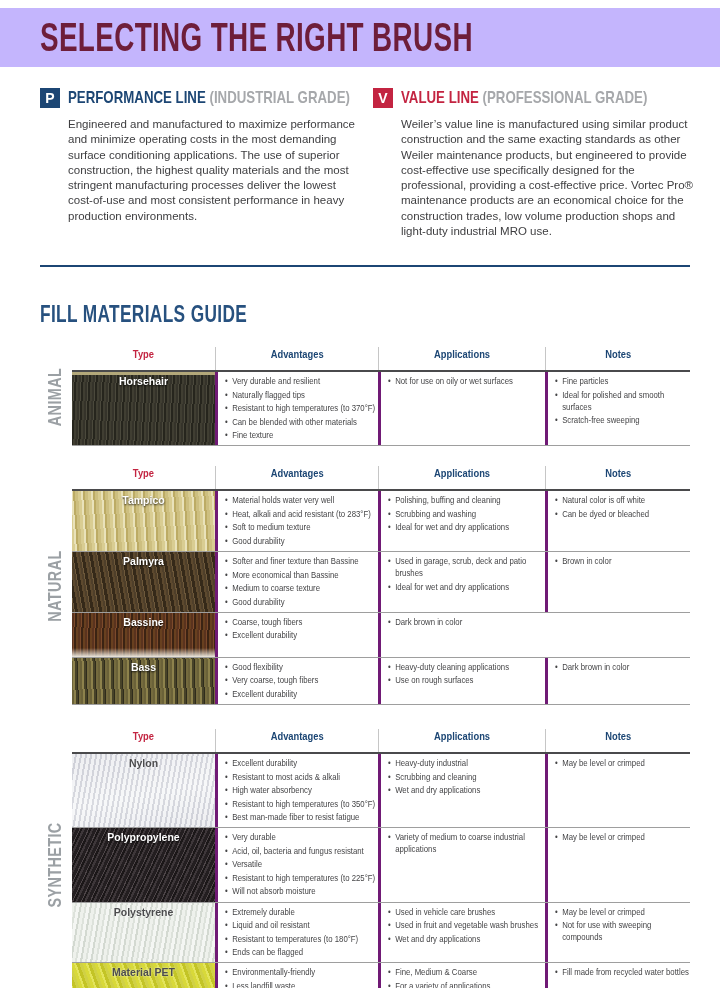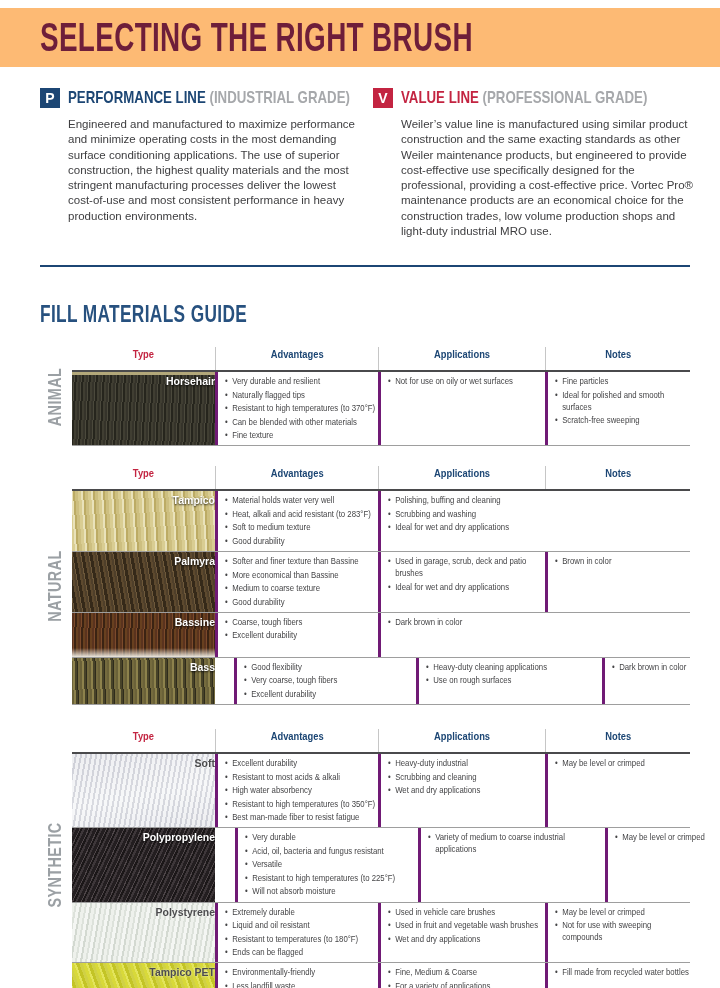--- a/index.html
+++ b/index.html
@@ -9,21 +9,21 @@
     background: #ffffff;
     font-family: "Liberation Sans", sans-serif;
     overflow: hidden;
     position: relative;
   }
 
   
   .banner {
     margin-top: 8px;
     width: 720px; height: 59px;
-    background: #fdba74;
+    background: #c4b5fd;
     display: flex; align-items: center;
     padding-left: 40px;
   }
   .banner-title {
     font-size: 41px; font-weight: bold;
     color: #6e1e3a;
     letter-spacing: 0.5px;
     display: inline-block;
     transform: scaleX(0.68); transform-origin: left center;
     white-space: nowrap;
@@ -129,21 +129,21 @@
     transform: scaleX(0.795); transform-origin: 0 0;
   }
   .bullets li { position: relative; padding-left: 9px; margin-bottom: 1.5px; }
   .bullets li::before { content: "\2022"; position: absolute; left: 0; top: 0; }
 
   
   .type-cell { position: relative; padding: 0; border-left: none; }
   .fiber { position: absolute; inset: 0; }
   .type-name {
     position: absolute; top: 3px; left: 0; right: 0;
-    text-align: right;
+    text-align: center;
     font-size: 10.5px; font-weight: bold;
     z-index: 2;
   }
   .tn-light { color: #ffffff; text-shadow: 0 1px 2px rgba(0,0,0,0.85); }
   .tn-dark  { color: #4c4c4e; text-shadow: 0 0 2px rgba(255,255,255,0.8); }
 
   .img-horsehair {
     background:
       linear-gradient(to bottom, #b3a87a 0, #b3a87a 3px, rgba(0,0,0,0) 3px),
       repeating-linear-gradient(93deg, #35332a 0 2px, #4b493c 2px 3px, #26251d 3px 5px, #403e32 5px 7px);
@@ -176,23 +176,23 @@
   }
   .img-recycledpet {
     background: repeating-linear-gradient(70deg, #d8d93a 0 3px, #e3e45c 3px 5px, #c3c426 5px 8px, #d0d145 8px 11px);
   }
 
   
   .r-horsehair     { min-height: 74px; }
   .r-tampico       { min-height: 58px; }
   .r-palmyra       { min-height: 58px; }
   .r-bassine       { min-height: 45px; }
-  .r-bass          { min-height: 46px; gap: 19px; }
+  .r-bass          { min-height: 46px; }
   .r-nylon         { min-height: 72px; }
-  .r-polypropylene { min-height: 66px; gap: 20px; }
+  .r-polypropylene { min-height: 66px; }
   .r-polystyrene   { min-height: 58px; }
   .r-recycledpet   { min-height: 37px; }
 </style>
 </head>
 <body>
 
 <header class="banner">
   <span class="banner-title">SELECTING THE RIGHT BRUSH</span>
 </header>
 
@@ -284,20 +284,26 @@
               <li>Good durability</li>
             </ul>
           </div>
         <div class="cell">
             <ul class="bullets">
               <li>Polishing, buffing and cleaning</li>
               <li>Scrubbing and washing</li>
               <li>Ideal for wet and dry applications</li>
             </ul>
           </div>
+        <div class="cell">
+            <ul class="bullets">
+              <li>Natural color is off white</li>
+              <li>Can be dyed or bleached</li>
+            </ul>
+          </div>
       </div>
       <div class="trow r-palmyra">
         <div class="cell type-cell">
           <div class="fiber img-palmyra"></div>
           <span class="type-name tn-light">Palmyra</span>
         </div>
         <div class="cell">
             <ul class="bullets">
               <li>Softer and finer texture than Bassine</li>
               <li>More economical than Bassine</li>
@@ -368,21 +374,21 @@
     <div class="gtable">
       <div class="thead">
         <div class="th type"><span>Type</span></div>
         <div class="th"><span>Advantages</span></div>
         <div class="th"><span>Applications</span></div>
         <div class="th"><span>Notes</span></div>
       </div>
       <div class="trow r-nylon">
         <div class="cell type-cell">
           <div class="fiber img-nylon"></div>
-          <span class="type-name tn-dark">Soft</span>
+          <span class="type-name tn-dark">Nylon</span>
         </div>
         <div class="cell">
             <ul class="bullets">
               <li>Excellent durability</li>
               <li>Resistant to most acids &amp; alkali</li>
               <li>High water absorbency</li>
               <li>Resistant to high temperatures (to 350°F)</li>
               <li>Best man-made fiber to resist fatigue</li>
             </ul>
           </div>
@@ -447,21 +453,21 @@
         <div class="cell">
             <ul class="bullets">
               <li>May be level or crimped</li>
               <li>Not for use with sweeping compounds</li>
             </ul>
           </div>
       </div>
       <div class="trow r-recycledpet">
         <div class="cell type-cell">
           <div class="fiber img-recycledpet"></div>
-          <span class="type-name tn-dark">Tampico PET</span>
+          <span class="type-name tn-dark">Material PET</span>
         </div>
         <div class="cell">
             <ul class="bullets">
               <li>Environmentally-friendly</li>
               <li>Less landfill waste</li>
             </ul>
           </div>
         <div class="cell">
             <ul class="bullets">
               <li>Fine, Medium &amp; Coarse</li>

